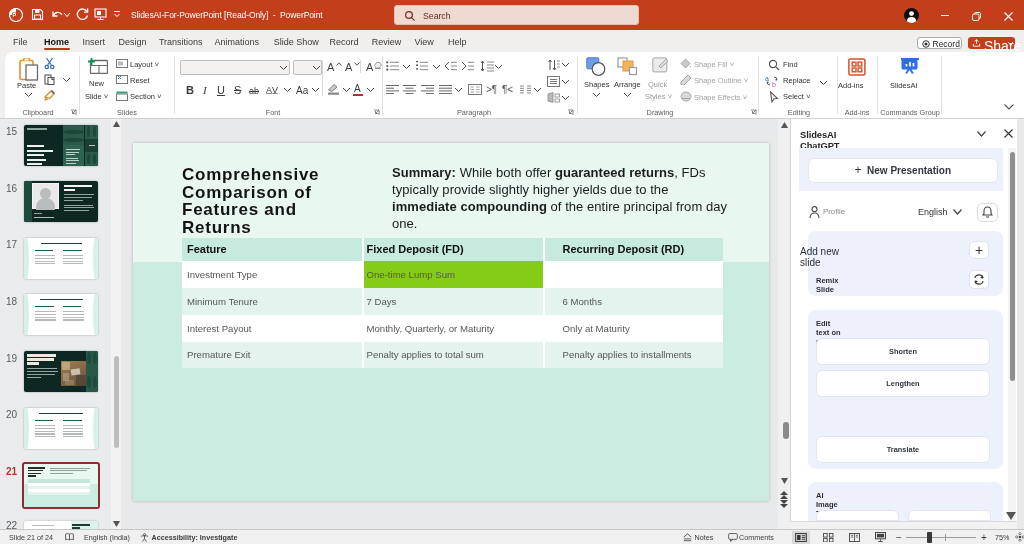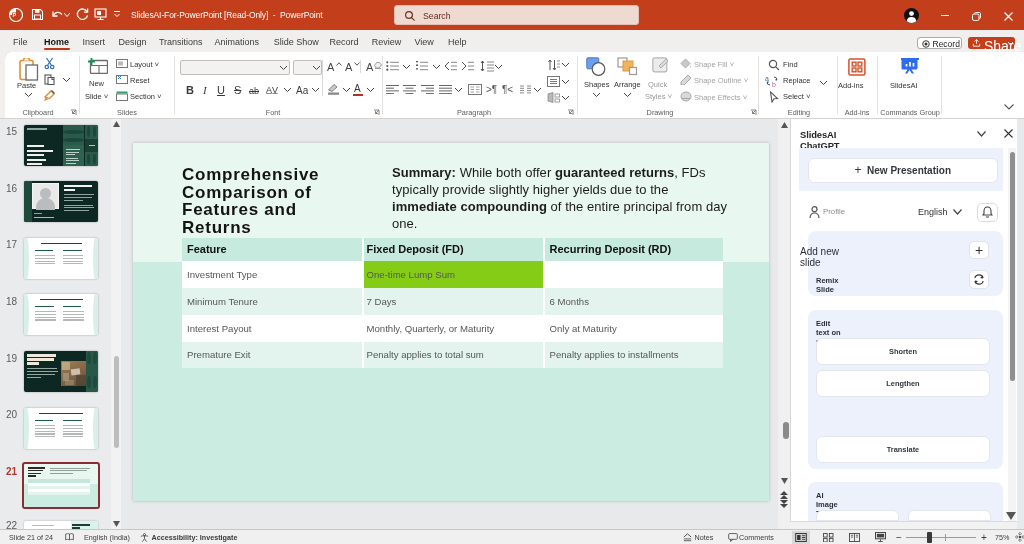--- a/index.html
+++ b/index.html
@@ -28,21 +28,21 @@
   .thumbnum{position:absolute;font-size:10px;color:#5a5a5a;}
   .thumb{position:absolute;left:24px;width:74px;height:41px;border-radius:2px;background:#fff;box-shadow:0 0 2px rgba(0,0,0,.35);overflow:hidden;}
   #canvas{position:absolute;left:121px;top:119px;width:669px;height:410px;background:#E7E9EA;}
   
   #slide{position:absolute;left:133px;top:143px;width:636px;height:358px;background:#E9F7F1;overflow:hidden;box-shadow:0 0 3px rgba(0,0,0,.22);}
   
   .trow{display:flex;gap:2px;}
   .trow .tc{box-sizing:border-box;height:100%;display:flex;align-items:center;}
   .c1{width:180px;padding-left:5.5px;}
   .c2{width:179px;padding-left:3px;}
-  .c3{width:178px;padding-left:5px;}
+  .c3{width:178px;padding-left:18px;}
   .th{background:#C6EADD;font-size:11px;font-weight:bold;color:#101010;}
   .td{background:#E3F4EE;font-size:9.6px;color:#575757;}
   
   #panel{position:absolute;left:790px;top:119px;width:227px;height:410px;background:#fff;border-left:1px solid #D6D6D6;box-sizing:border-box;}
   #rightedge{position:absolute;left:1017px;top:119px;width:7px;height:410px;background:#E7E9EA;}
   .card{position:absolute;left:18px;width:195px;background:#EDF1FB;border-radius:8px;}
   .pbtn{position:absolute;background:#fff;border:1px solid #E3E6EF;border-radius:6px;box-sizing:border-box;text-align:center;font-size:7.4px;color:#32363f;font-weight:bold;}
   
   #statusbar{position:absolute;left:0;top:529px;width:1024px;height:15px;background:#F0F0F0;border-top:1px solid #C6C6C6;box-sizing:border-box;}
   .st{position:absolute;top:533px;font-size:7.2px;color:#3b3b3b;white-space:nowrap;}

